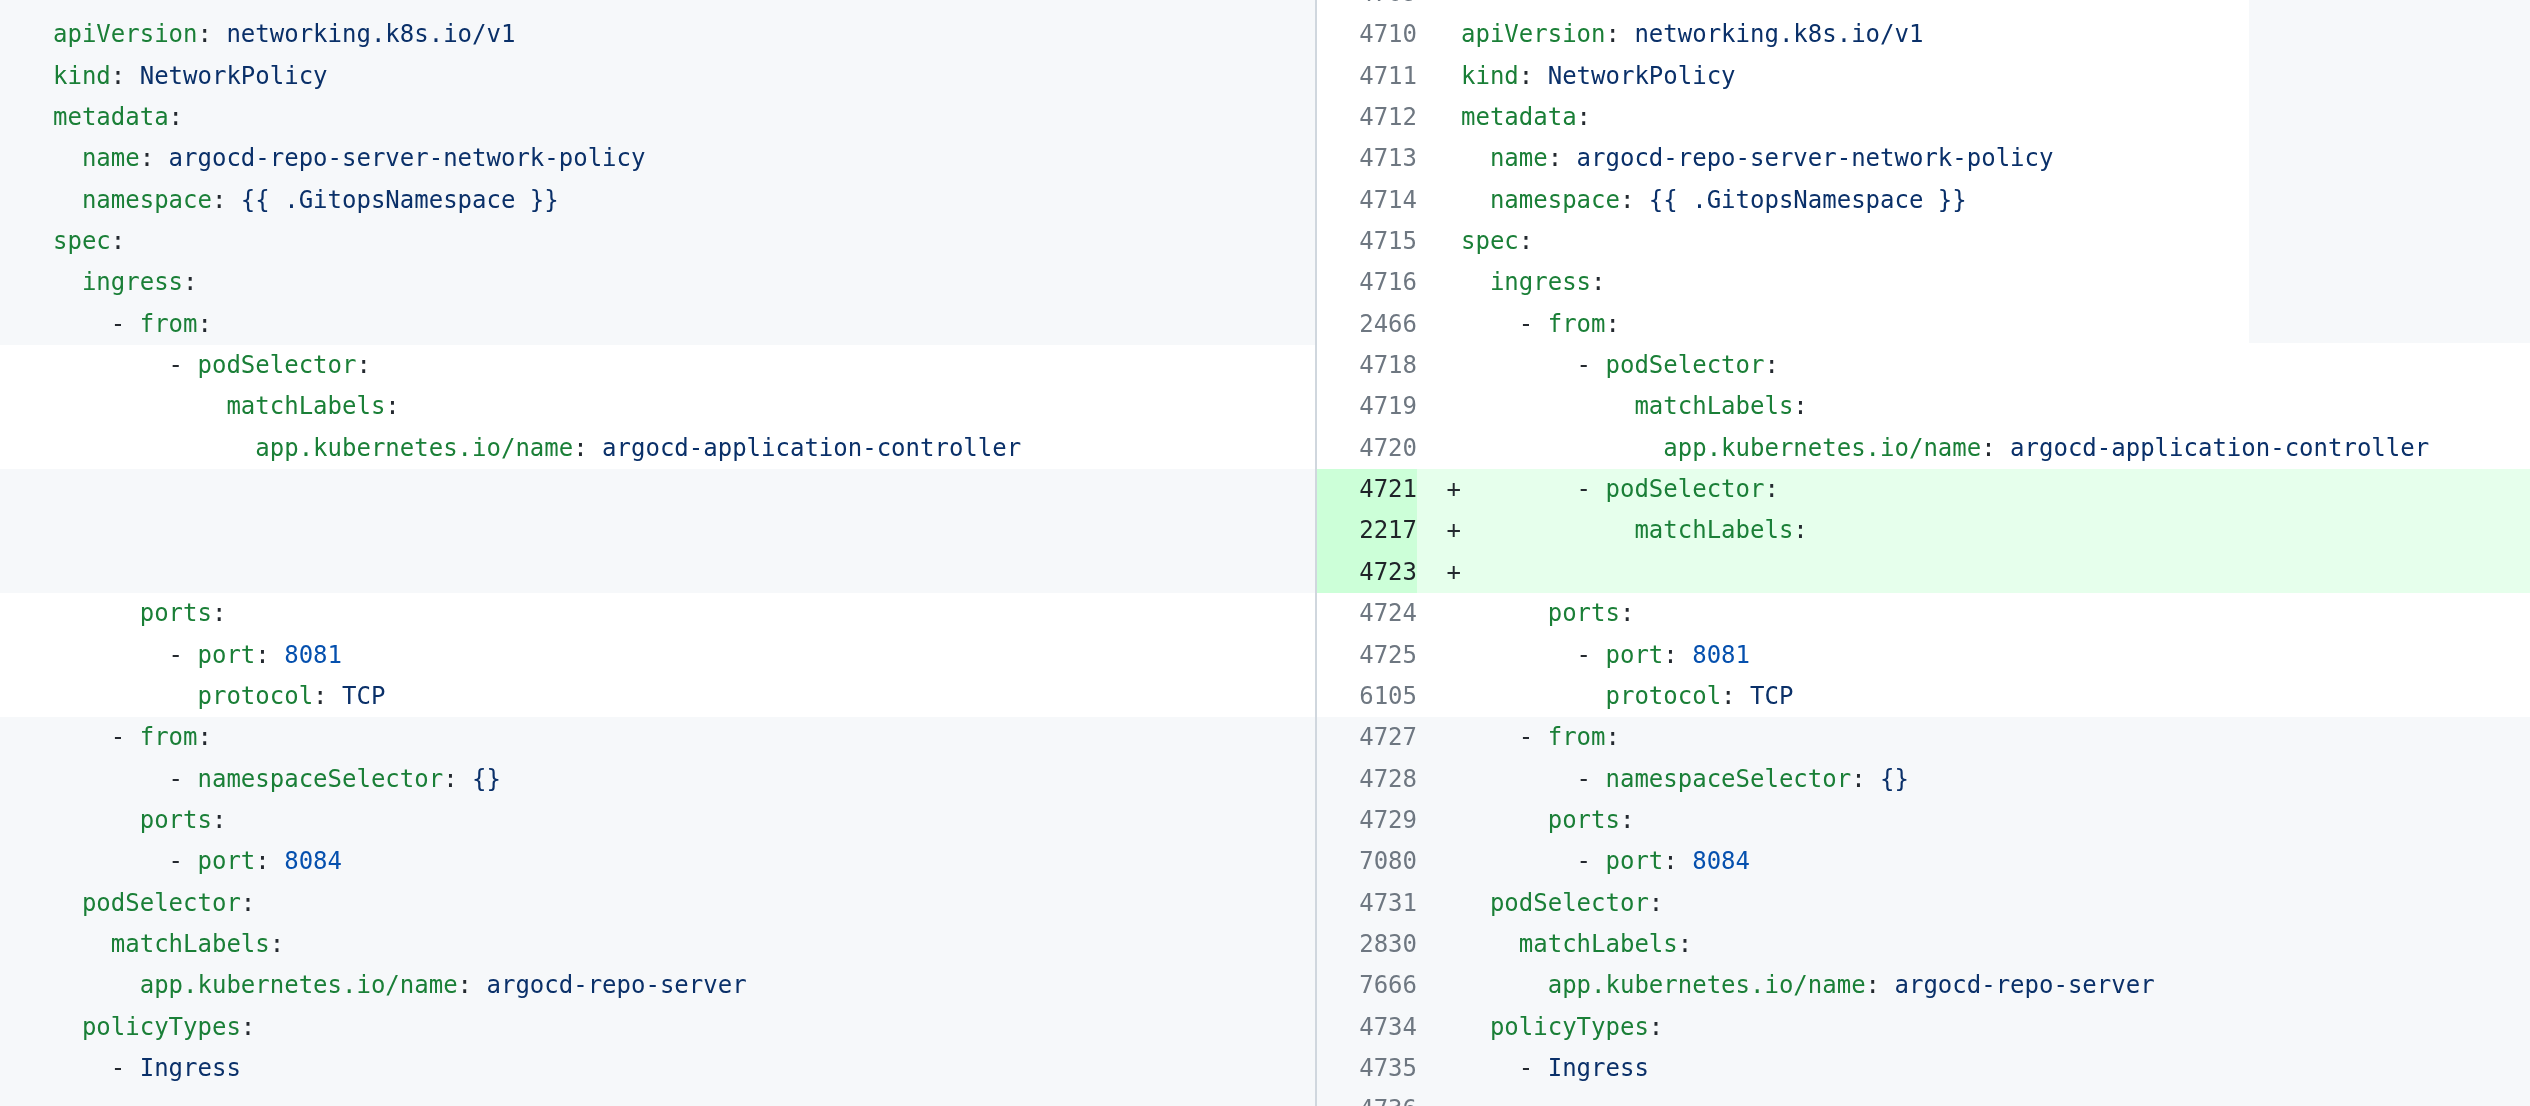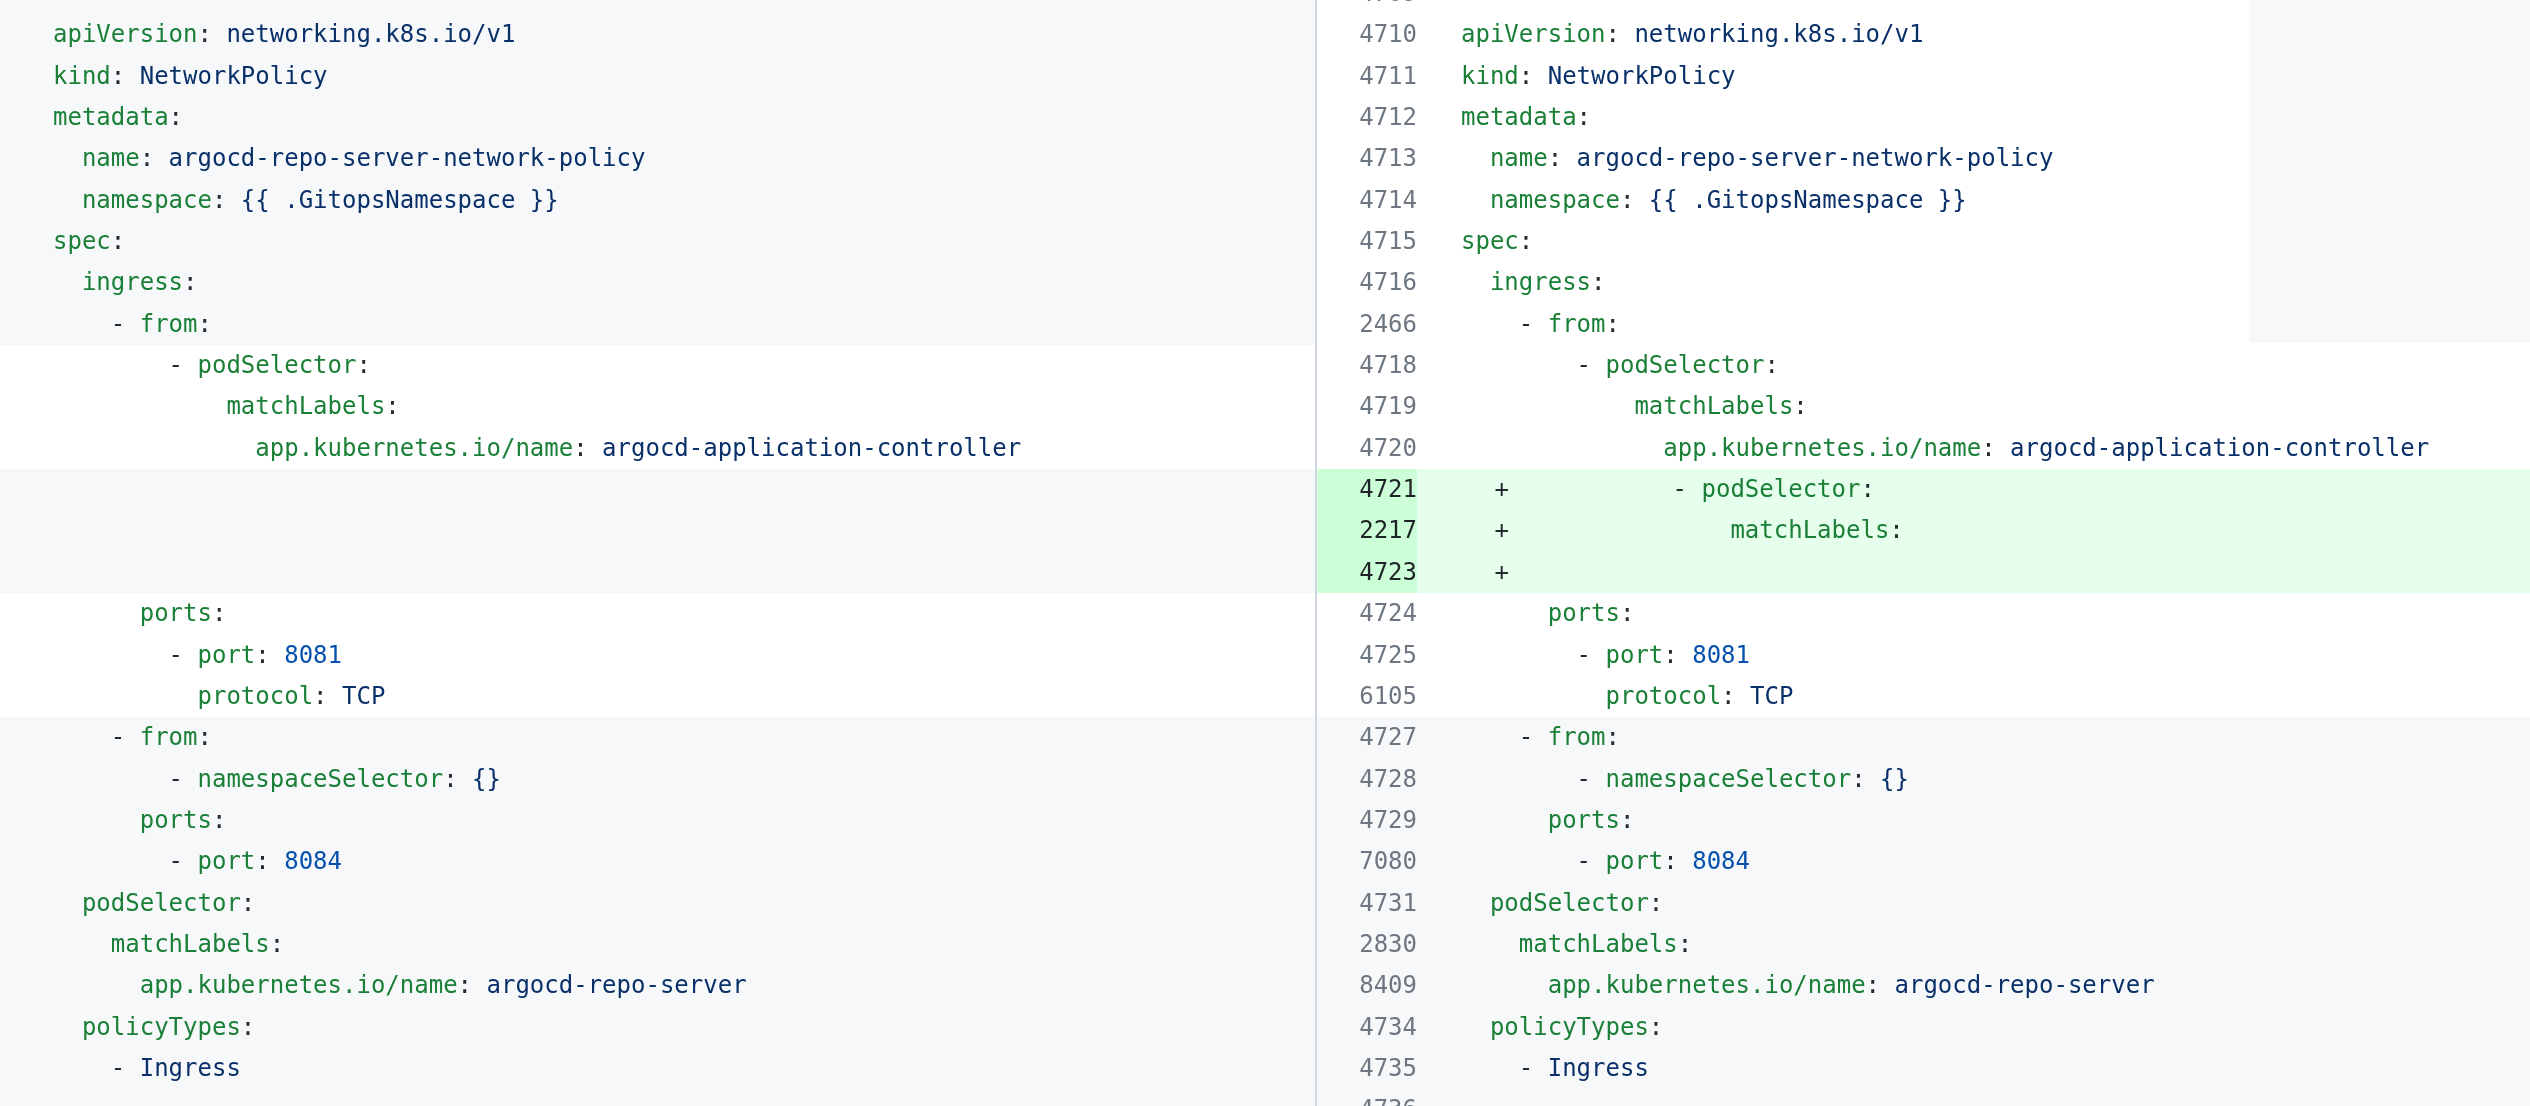--- a/index.html
+++ b/index.html
@@ -13,21 +13,21 @@
   .diff{position:relative;width:2530px;height:1106px;display:flex;
         font-family:"DejaVu Sans Mono","Liberation Mono",monospace;
         font-size:24px;color:var(--c-pln);}
   .pane{position:relative;overflow:hidden;height:1106px;text-align:right;}
   .pane-old{width:1315px;border-right:2px solid var(--divider);}
   .pane-new{flex:1;}
   .rows{position:absolute;top:-27px;left:0;right:0;}
   .row{height:var(--row-h);line-height:var(--row-h);white-space:pre;display:flex;}
   .bg-gray{background:var(--bg-gray);}
   .bg-white{background:#ffffff;}
-  .bg-added{background:var(--bg-green-row);gap:48px;}
+  .bg-added{background:var(--bg-green-row);}
   .code{position:relative;z-index:2;white-space:pre;}
   .pane-old .code{padding-left:53px;}
   .num{display:inline-block;width:100px;padding-left:22px;box-sizing:border-box;
        color:var(--c-gutter);position:relative;z-index:2;height:100%;flex:none;
        cursor:pointer;}
   .bg-added .num{background:var(--bg-green-gutter);color:var(--c-gutter-added);}
   .marker{display:inline-block;width:44px;padding-left:14px;box-sizing:border-box;
           color:var(--c-pln);position:relative;z-index:2;flex:none;}
   .tk-key{color:var(--c-key);}
   .tk-str{color:var(--c-str);}
@@ -92,19 +92,19 @@
         <div class="row bg-added"><span class="num">4723</span><span class="marker">+</span></div>
         <div class="row bg-white"><span class="num">4724</span><span class="marker"></span><span class="code"><span class="tk-pln">      </span><span class="tk-key">ports</span><span class="tk-pln">:</span></span></div>
         <div class="row bg-white"><span class="num">4725</span><span class="marker"></span><span class="code"><span class="tk-pln">        - </span><span class="tk-key">port</span><span class="tk-pln">: </span><span class="tk-num">8081</span></span></div>
         <div class="row bg-white"><span class="num">6105</span><span class="marker"></span><span class="code"><span class="tk-pln">          </span><span class="tk-key">protocol</span><span class="tk-pln">: </span><span class="tk-str">TCP</span></span></div>
         <div class="row bg-gray"><span class="num">4727</span><span class="marker"></span><span class="code"><span class="tk-pln">    - </span><span class="tk-key">from</span><span class="tk-pln">:</span></span></div>
         <div class="row bg-gray"><span class="num">4728</span><span class="marker"></span><span class="code"><span class="tk-pln">        - </span><span class="tk-key">namespaceSelector</span><span class="tk-pln">: </span><span class="tk-str">{}</span></span></div>
         <div class="row bg-gray"><span class="num">4729</span><span class="marker"></span><span class="code"><span class="tk-pln">      </span><span class="tk-key">ports</span><span class="tk-pln">:</span></span></div>
         <div class="row bg-gray"><span class="num">7080</span><span class="marker"></span><span class="code"><span class="tk-pln">        - </span><span class="tk-key">port</span><span class="tk-pln">: </span><span class="tk-num">8084</span></span></div>
         <div class="row bg-gray"><span class="num">4731</span><span class="marker"></span><span class="code"><span class="tk-pln">  </span><span class="tk-key">podSelector</span><span class="tk-pln">:</span></span></div>
         <div class="row bg-gray"><span class="num">2830</span><span class="marker"></span><span class="code"><span class="tk-pln">    </span><span class="tk-key">matchLabels</span><span class="tk-pln">:</span></span></div>
-        <div class="row bg-gray"><span class="num">8409</span><span class="marker"></span><span class="code"><span class="tk-pln">      </span><span class="tk-key">app.kubernetes.io/name</span><span class="tk-pln">: </span><span class="tk-str">argocd-repo-server</span></span></div>
+        <div class="row bg-gray"><span class="num">7666</span><span class="marker"></span><span class="code"><span class="tk-pln">      </span><span class="tk-key">app.kubernetes.io/name</span><span class="tk-pln">: </span><span class="tk-str">argocd-repo-server</span></span></div>
         <div class="row bg-gray"><span class="num">4734</span><span class="marker"></span><span class="code"><span class="tk-pln">  </span><span class="tk-key">policyTypes</span><span class="tk-pln">:</span></span></div>
         <div class="row bg-gray"><span class="num">4735</span><span class="marker"></span><span class="code"><span class="tk-pln">    - </span><span class="tk-str">Ingress</span></span></div>
         <div class="row bg-gray"><span class="num">4736</span><span class="marker"></span><span class="code"><span class="tk-pln">---</span></span></div>
       </div>
   </div>
 </div>
 
 </body></html>

